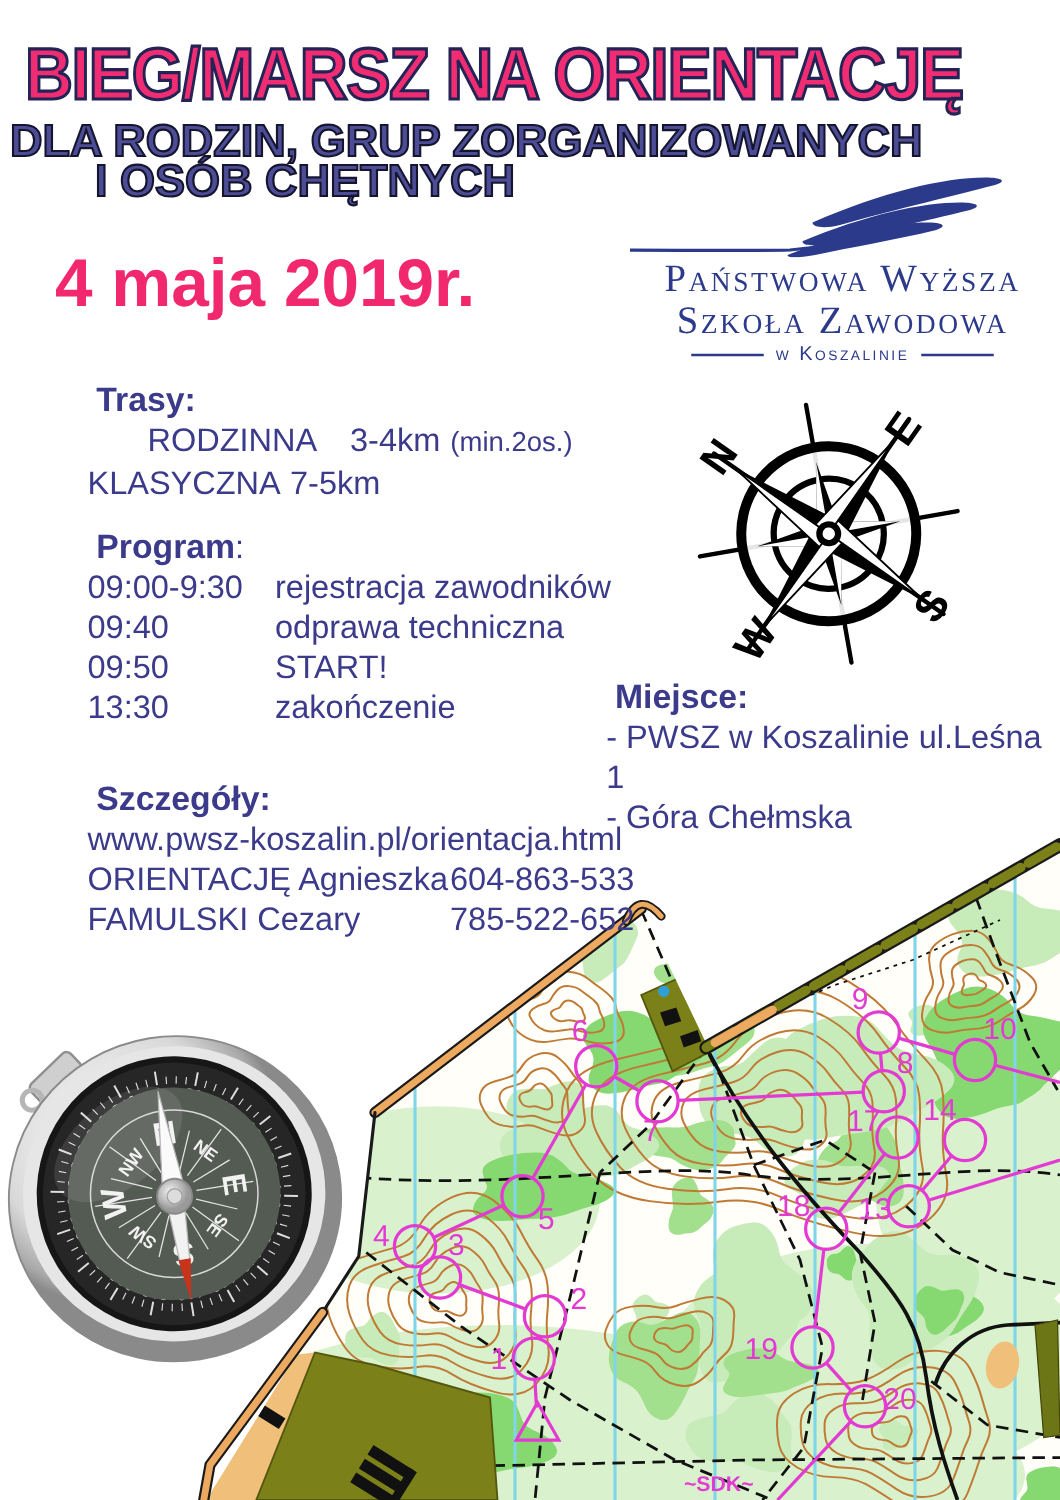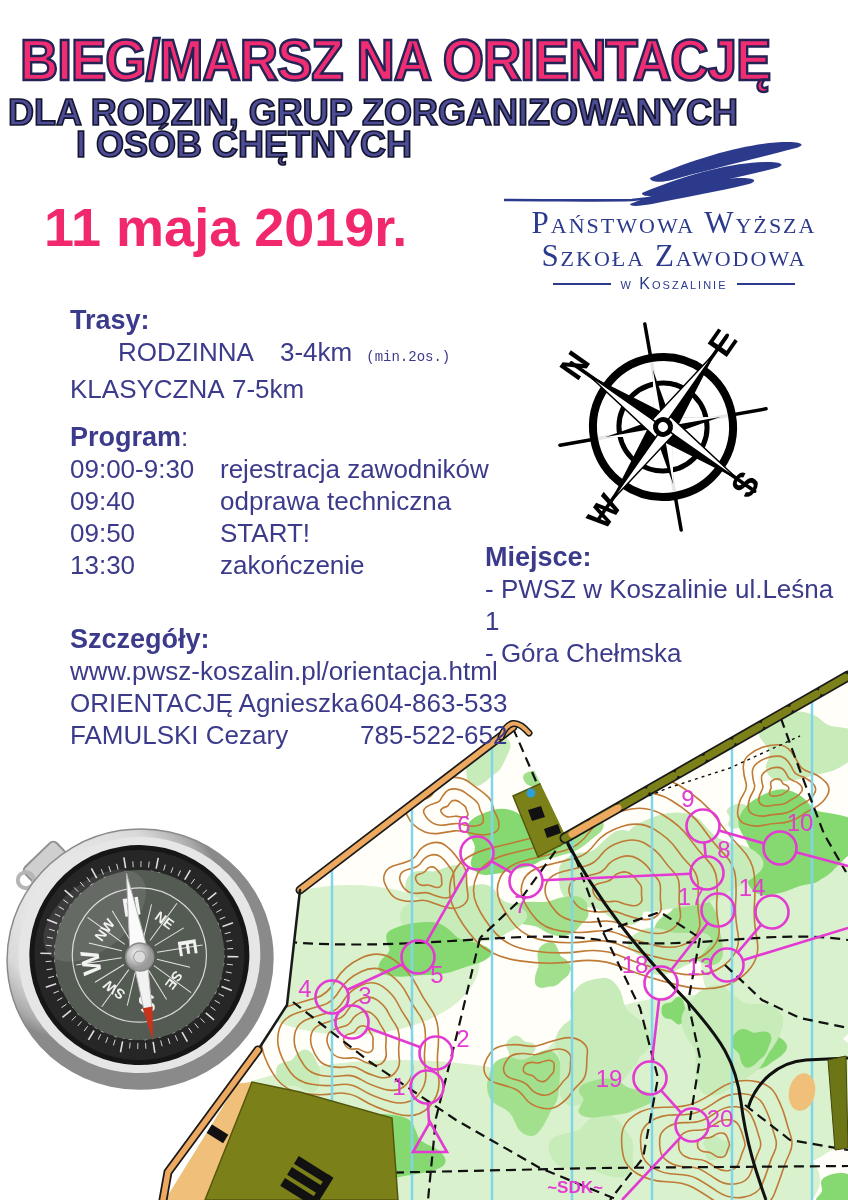--- a/index.html
+++ b/index.html
@@ -18,42 +18,42 @@
   
   .logo{left:500px;top:136px;width:348px;text-align:center;color:#2c3a8c;z-index:6;}
   .logo .l1,.logo .l2{font-family:"Liberation Serif", serif;font-variant:small-caps;
         font-size:31px;letter-spacing:2px;line-height:33px;white-space:nowrap;}
   .logo .l3row{display:flex;align-items:center;justify-content:center;gap:10px;margin-top:3px;}
   .logo .l3{font-family:Liberation Sans, sans-serif;font-variant:small-caps;font-size:16px;
         letter-spacing:2px;white-space:nowrap;}
   .logo .rule{width:58px;height:2px;background:#2c3a8c;}
   
   .blk{color:#3c3b8b;font-size:26px;line-height:32px;z-index:6;}
-  .blk .hd{font-weight:bold;font-size:27px;}
+  .blk .hd{font-weight:bold;font-size:27px;margin-left:7px;}
   .trasy{left:70px;top:304px;}
   .trow .nm{display:inline-block;width:162px;}
-  .trow .note{font-size:14px;margin-left:14px;font-family:Liberation Mono, monospace;}
+  .trow .note{font-size:22px;margin-left:8px;}
   .program{left:70px;top:421px;}
   .prow .tm{display:inline-block;width:150px;}
   .miejsce{left:485px;top:541px;}
   .szcz{left:70px;top:623px;}
   .crow{display:flex;width:440px;}
   .crow .cn{width:290px;}
   svg{display:block;}
   #rose{left:548px;top:312px;z-index:5;}
   #cphoto{left:2px;top:814px;z-index:5;}
   #omap{left:0;top:0;z-index:1;}
 </style>
 </head>
 <body>
 
 <div class="abs title">BIEG/MARSZ NA ORIENTACJĘ</div>
 <div class="abs sub1">DLA RODZIN, GRUP ZORGANIZOWANYCH</div>
 <div class="abs sub2">I OSÓB CHĘTNYCH</div>
-<div class="abs date">11 maja 2019r.</div>
+<div class="abs date">4 maja 2019r.</div>
 
 <div class="abs logo">
   <svg width="345" height="70" viewBox="0 0 345 70">
     <g fill="#2c3a8c">
       <path d="M4,64 C60,64 100,65 132,64 L150,62 C160,61 166,59 172,56" fill="none" stroke="#2c3a8c" stroke-width="2.6"></path>
       <path d="M150,42 C205,18 255,6 288,6 C302,6 306,9 296,12 C258,22 206,34 172,44 C160,47 150,46 150,42 Z"></path>
       <path d="M142,57 C192,36 238,26 268,26 C282,26 286,29 276,32 C240,41 196,50 164,58 C152,61 142,61 142,57 Z"></path>
       <path d="M130,68 C175,50 215,42 242,42 C255,42 258,45 249,48 C216,56 180,62 152,68 C140,70 130,71 130,68 Z"></path>
     </g>
   </svg>

